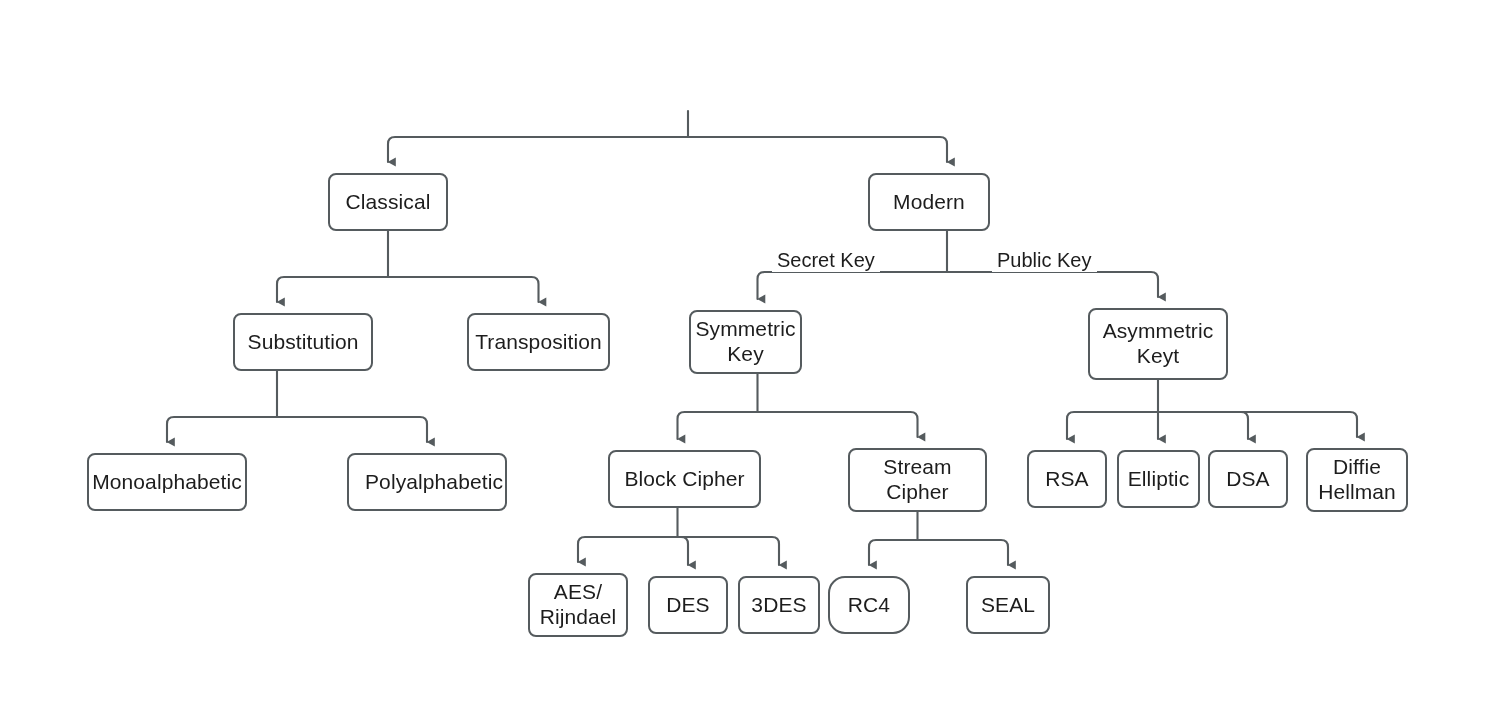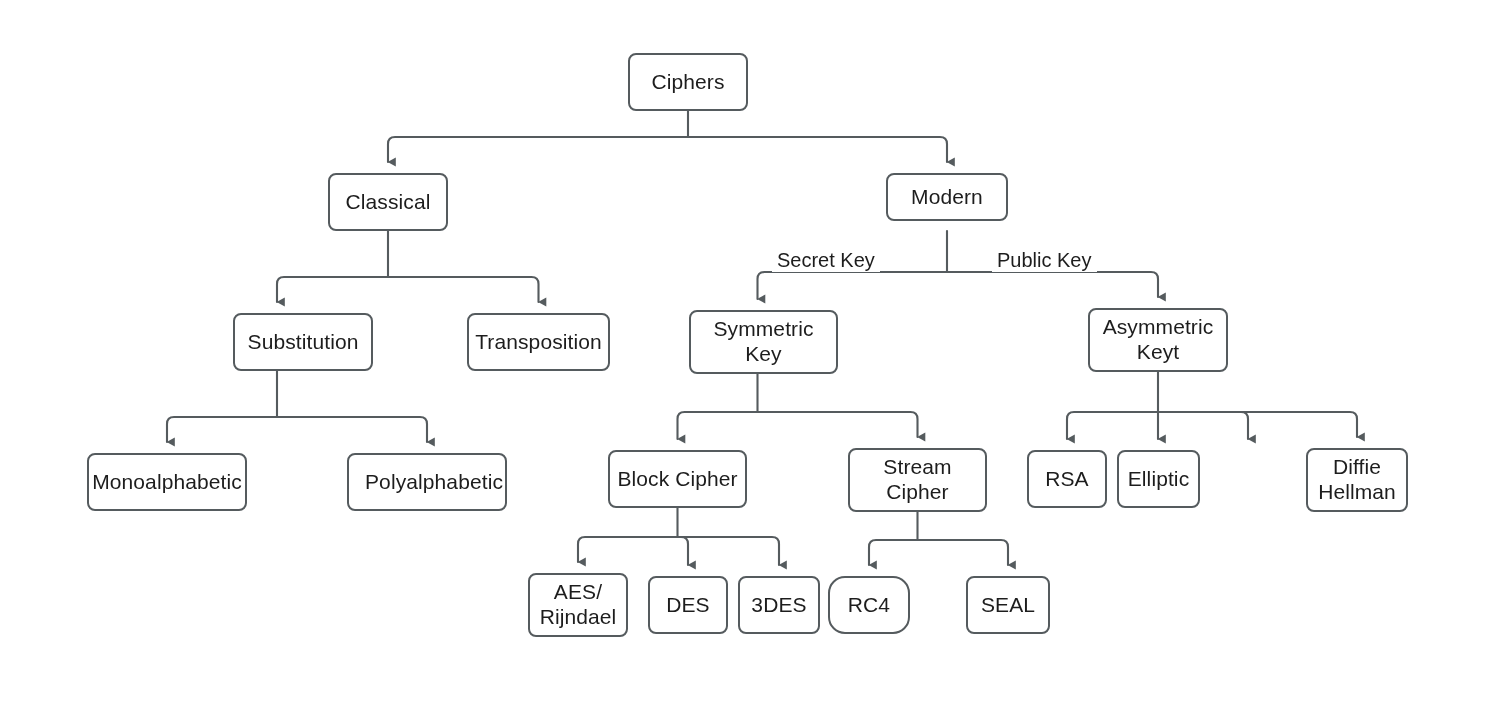--- a/index.html
+++ b/index.html
@@ -70,36 +70,36 @@
         <path d="M1158,412 L1350,412 Q1357,412 1357,419 L1357,437" marker-end="url(#arrow)"></path>
         <path d="M677.5,508 L677.5,537"></path>
         <path d="M677.5,537 L585,537 Q578,537 578,544 L578,562" marker-end="url(#arrow)"></path>
         <path d="M677.5,537 L681,537 Q688,537 688,544 L688,565" marker-end="url(#arrow)"></path>
         <path d="M677.5,537 L772,537 Q779,537 779,544 L779,565" marker-end="url(#arrow)"></path>
         <path d="M917.5,512 L917.5,540"></path>
         <path d="M917.5,540 L876,540 Q869,540 869,547 L869,565" marker-end="url(#arrow)"></path>
         <path d="M917.5,540 L1001,540 Q1008,540 1008,547 L1008,565" marker-end="url(#arrow)"></path>
       </g>
   </svg>
-<div class="node" style="left: 628px; top: 53px; width: 120px; height: 58px;">Ciphers</div>
     <div class="node" style="left: 328px; top: 173px; width: 120px; height: 58px;">Classical</div>
-    <div class="node" style="left: 886px; top: 173px; width: 122px; height: 48px;">Modern</div>
+    <div class="node" style="left: 868px; top: 173px; width: 122px; height: 58px;">Modern</div>
     <div class="node" style="left: 207px; top: 313px; width: 140px; height: 58px; margin-left: 26px;">Substitution</div>
     <div class="node" style="left: 467px; top: 313px; width: 143px; height: 58px;">Transposition</div>
-    <div class="node" style="left: 689px; top: 310px; width: 149px; height: 64px;">Symmetric
+    <div class="node" style="left: 689px; top: 310px; width: 113px; height: 64px;">Symmetric
 Key</div>
-    <div class="node" style="left: 1088px; top: 308px; width: 140px; height: 64px;">Asymmetric
+    <div class="node" style="left: 1088px; top: 308px; width: 140px; height: 72px;">Asymmetric
 Keyt</div>
     <div class="node" style="left: 87px; top: 453px; width: 160px; height: 58px;">Monoalphabetic</div>
     <div class="node" style="left: 347px; top: 453px; width: 160px; height: 58px; padding-left: 20px;">Polyalphabetic</div>
-    <div class="node" style="left: 608px; top: 450px; width: 139px; height: 58px; text-align: right;">Block Cipher</div>
+    <div class="node" style="left: 608px; top: 450px; width: 153px; height: 58px; text-align: right;">Block Cipher</div>
     <div class="node" style="left: 848px; top: 448px; width: 139px; height: 64px;">Stream
 Cipher</div>
     <div class="node" style="left: 1027px; top: 450px; width: 80px; height: 58px;">RSA</div>
     <div class="node" style="left: 1117px; top: 450px; width: 83px; height: 58px;">Elliptic</div>
+    <div class="node" style="left: 1208px; top: 450px; width: 80px; height: 58px;">DSA</div>
     <div class="node" style="left: 1306px; top: 448px; width: 102px; height: 64px;">Diffie
 Hellman</div>
     <div class="node" style="left: 528px; top: 573px; width: 100px; height: 64px;">AES/
 Rijndael</div>
     <div class="node" style="left: 648px; top: 576px; width: 80px; height: 58px;">DES</div>
     <div class="node" style="left: 738px; top: 576px; width: 82px; height: 58px; text-align: center;">3DES</div>
     <div class="node" style="left: 828px; top: 576px; width: 82px; height: 58px; border-radius: 17px;">RC4</div>
     <div class="node" style="left: 966px; top: 576px; width: 84px; height: 58px;">SEAL</div>
     <div class="edge-label" style="left: 772px; top: 249px;">Secret Key</div>
     <div class="edge-label" style="left: 992px; top: 249px;">Public Key</div>

